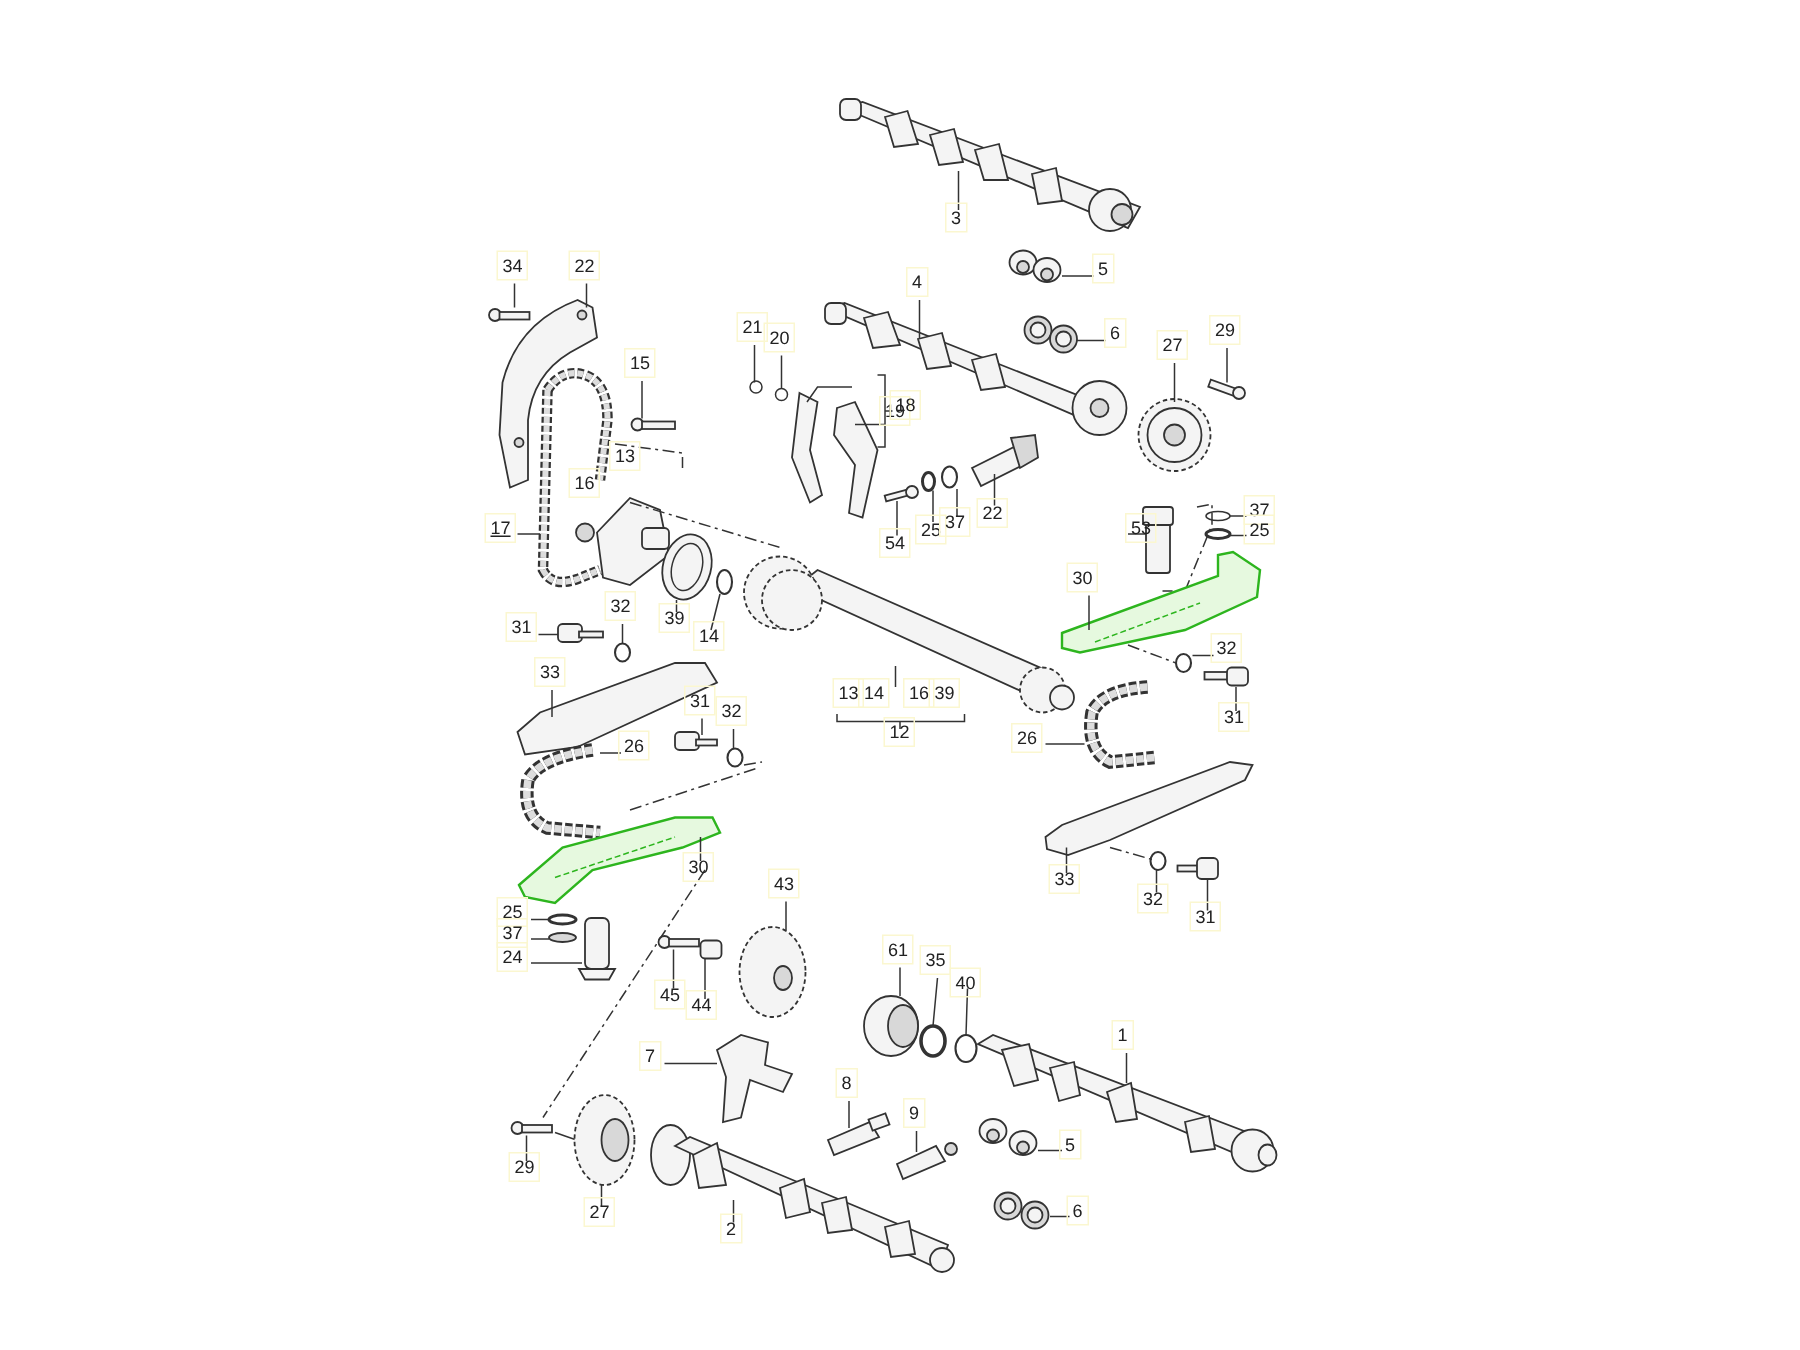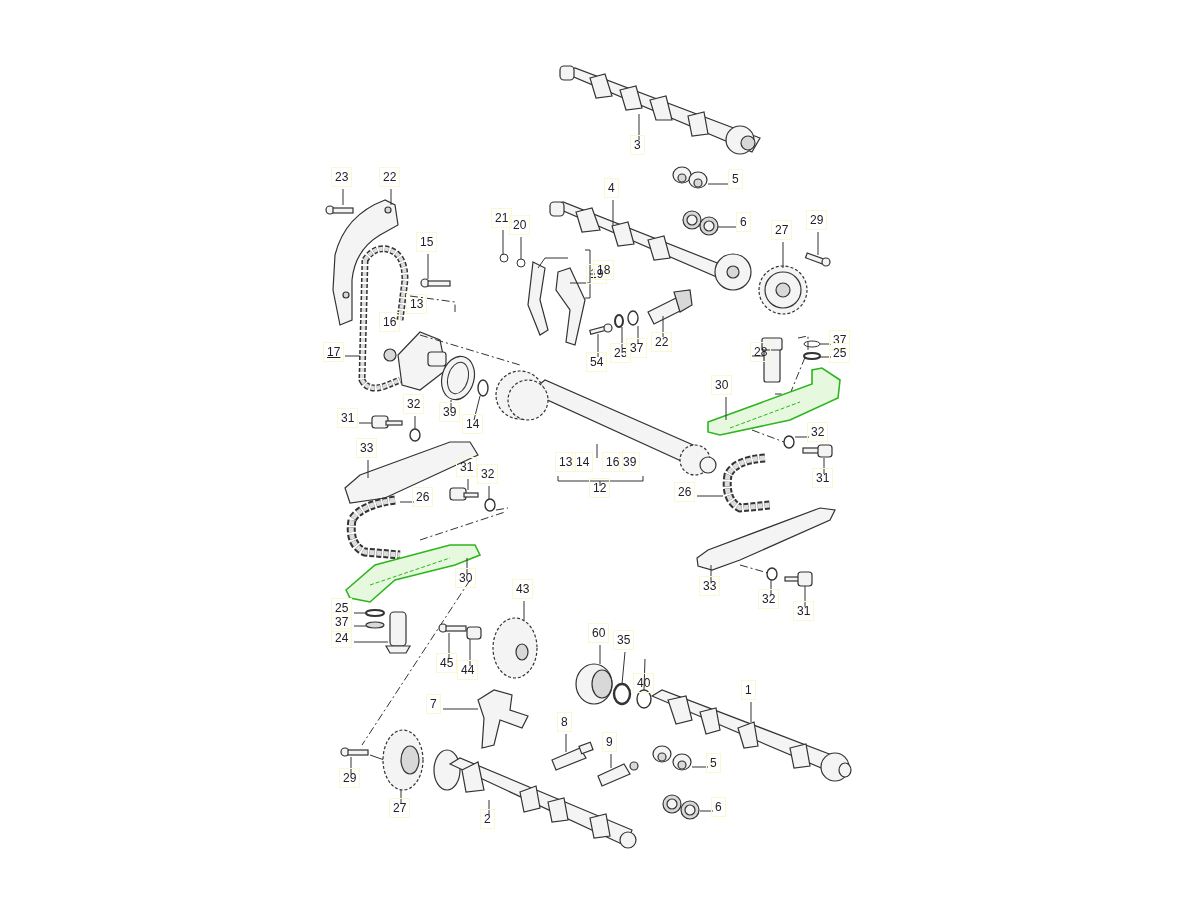--- a/index.html
+++ b/index.html
@@ -363,39 +363,39 @@
     <line x1="489" y1="815" x2="489" y2="800"></line>
   </g>
 </svg>
 
 
 <div id="labels">
       <div class="lbl" style="left: 630px; top: 135px;">3</div>
       <div class="lbl" style="left: 728px; top: 169px;">5</div>
       <div class="lbl" style="left: 604px; top: 178px;">4</div>
       <div class="lbl" style="left: 736px; top: 212px;">6</div>
-      <div class="lbl" style="left: 331px; top: 167px;">23</div>
+      <div class="lbl" style="left: 331px; top: 167px;">34</div>
       <div class="lbl" style="left: 379px; top: 167px;">22</div>
       <div class="lbl" style="left: 491px; top: 208px;">21</div>
       <div class="lbl" style="left: 509px; top: 215px;">20</div>
       <div class="lbl" style="left: 771px; top: 220px;">27</div>
       <div class="lbl" style="left: 806px; top: 210px;">29</div>
       <div class="lbl" style="left: 416px; top: 232px;">15</div>
       <div class="lbl" style="left: 586px; top: 244px; margin-top: 20px;">19</div>
       <div class="lbl" style="left: 593px; top: 260px;">18</div>
       <div class="lbl" style="left: 406px; top: 294px;">13</div>
       <div class="lbl" style="left: 379px; top: 312px;">16</div>
       <div class="lbl" style="left: 323px; top: 342px; text-decoration: underline;">17</div>
       <div class="lbl" style="left: 586px; top: 352px;">54</div>
       <div class="lbl" style="left: 610px; top: 343px;">25</div>
       <div class="lbl" style="left: 626px; top: 338px;">37</div>
       <div class="lbl" style="left: 651px; top: 332px;">22</div>
       <div class="lbl" style="left: 829px; top: 330px;">37</div>
       <div class="lbl" style="left: 829px; top: 343px;">25</div>
-      <div class="lbl" style="left: 750px; top: 342px;">28</div>
+      <div class="lbl" style="left: 750px; top: 342px;">53</div>
       <div class="lbl" style="left: 711px; top: 375px;">30</div>
       <div class="lbl" style="left: 439px; top: 402px;">39</div>
       <div class="lbl" style="left: 462px; top: 414px;">14</div>
       <div class="lbl" style="left: 337px; top: 408px;">31</div>
       <div class="lbl" style="left: 403px; top: 394px;">32</div>
       <div class="lbl" style="left: 807px; top: 422px;">32</div>
       <div class="lbl" style="left: 812px; top: 468px;">31</div>
       <div class="lbl" style="left: 356px; top: 438px;">33</div>
       <div class="lbl" style="left: 555px; top: 452px;">13</div>
       <div class="lbl" style="left: 572px; top: 452px;">14</div>
@@ -407,23 +407,23 @@
       <div class="lbl" style="left: 412px; top: 487px;">26</div>
       <div class="lbl" style="left: 674px; top: 482px;">26</div>
       <div class="lbl" style="left: 455px; top: 568px;">30</div>
       <div class="lbl" style="left: 699px; top: 576px;">33</div>
       <div class="lbl" style="left: 758px; top: 589px;">32</div>
       <div class="lbl" style="left: 793px; top: 601px;">31</div>
       <div class="lbl" style="left: 512px; top: 579px;">43</div>
       <div class="lbl" style="left: 331px; top: 598px;">25</div>
       <div class="lbl" style="left: 331px; top: 612px;">37</div>
       <div class="lbl" style="left: 331px; top: 628px;">24</div>
-      <div class="lbl" style="left: 588px; top: 623px;">60</div>
+      <div class="lbl" style="left: 588px; top: 623px;">61</div>
       <div class="lbl" style="left: 613px; top: 630px;">35</div>
-      <div class="lbl" style="left: 633px; top: 673px;">40</div>
+      <div class="lbl" style="left: 633px; top: 645px;">40</div>
       <div class="lbl" style="left: 436px; top: 653px;">45</div>
       <div class="lbl" style="left: 457px; top: 660px;">44</div>
       <div class="lbl" style="left: 741px; top: 680px;">1</div>
       <div class="lbl" style="left: 426px; top: 694px;">7</div>
       <div class="lbl" style="left: 557px; top: 712px;">8</div>
       <div class="lbl" style="left: 602px; top: 732px;">9</div>
       <div class="lbl" style="left: 706px; top: 753px;">5</div>
       <div class="lbl" style="left: 339px; top: 768px;">29</div>
       <div class="lbl" style="left: 711px; top: 797px;">6</div>
       <div class="lbl" style="left: 389px; top: 798px;">27</div>

